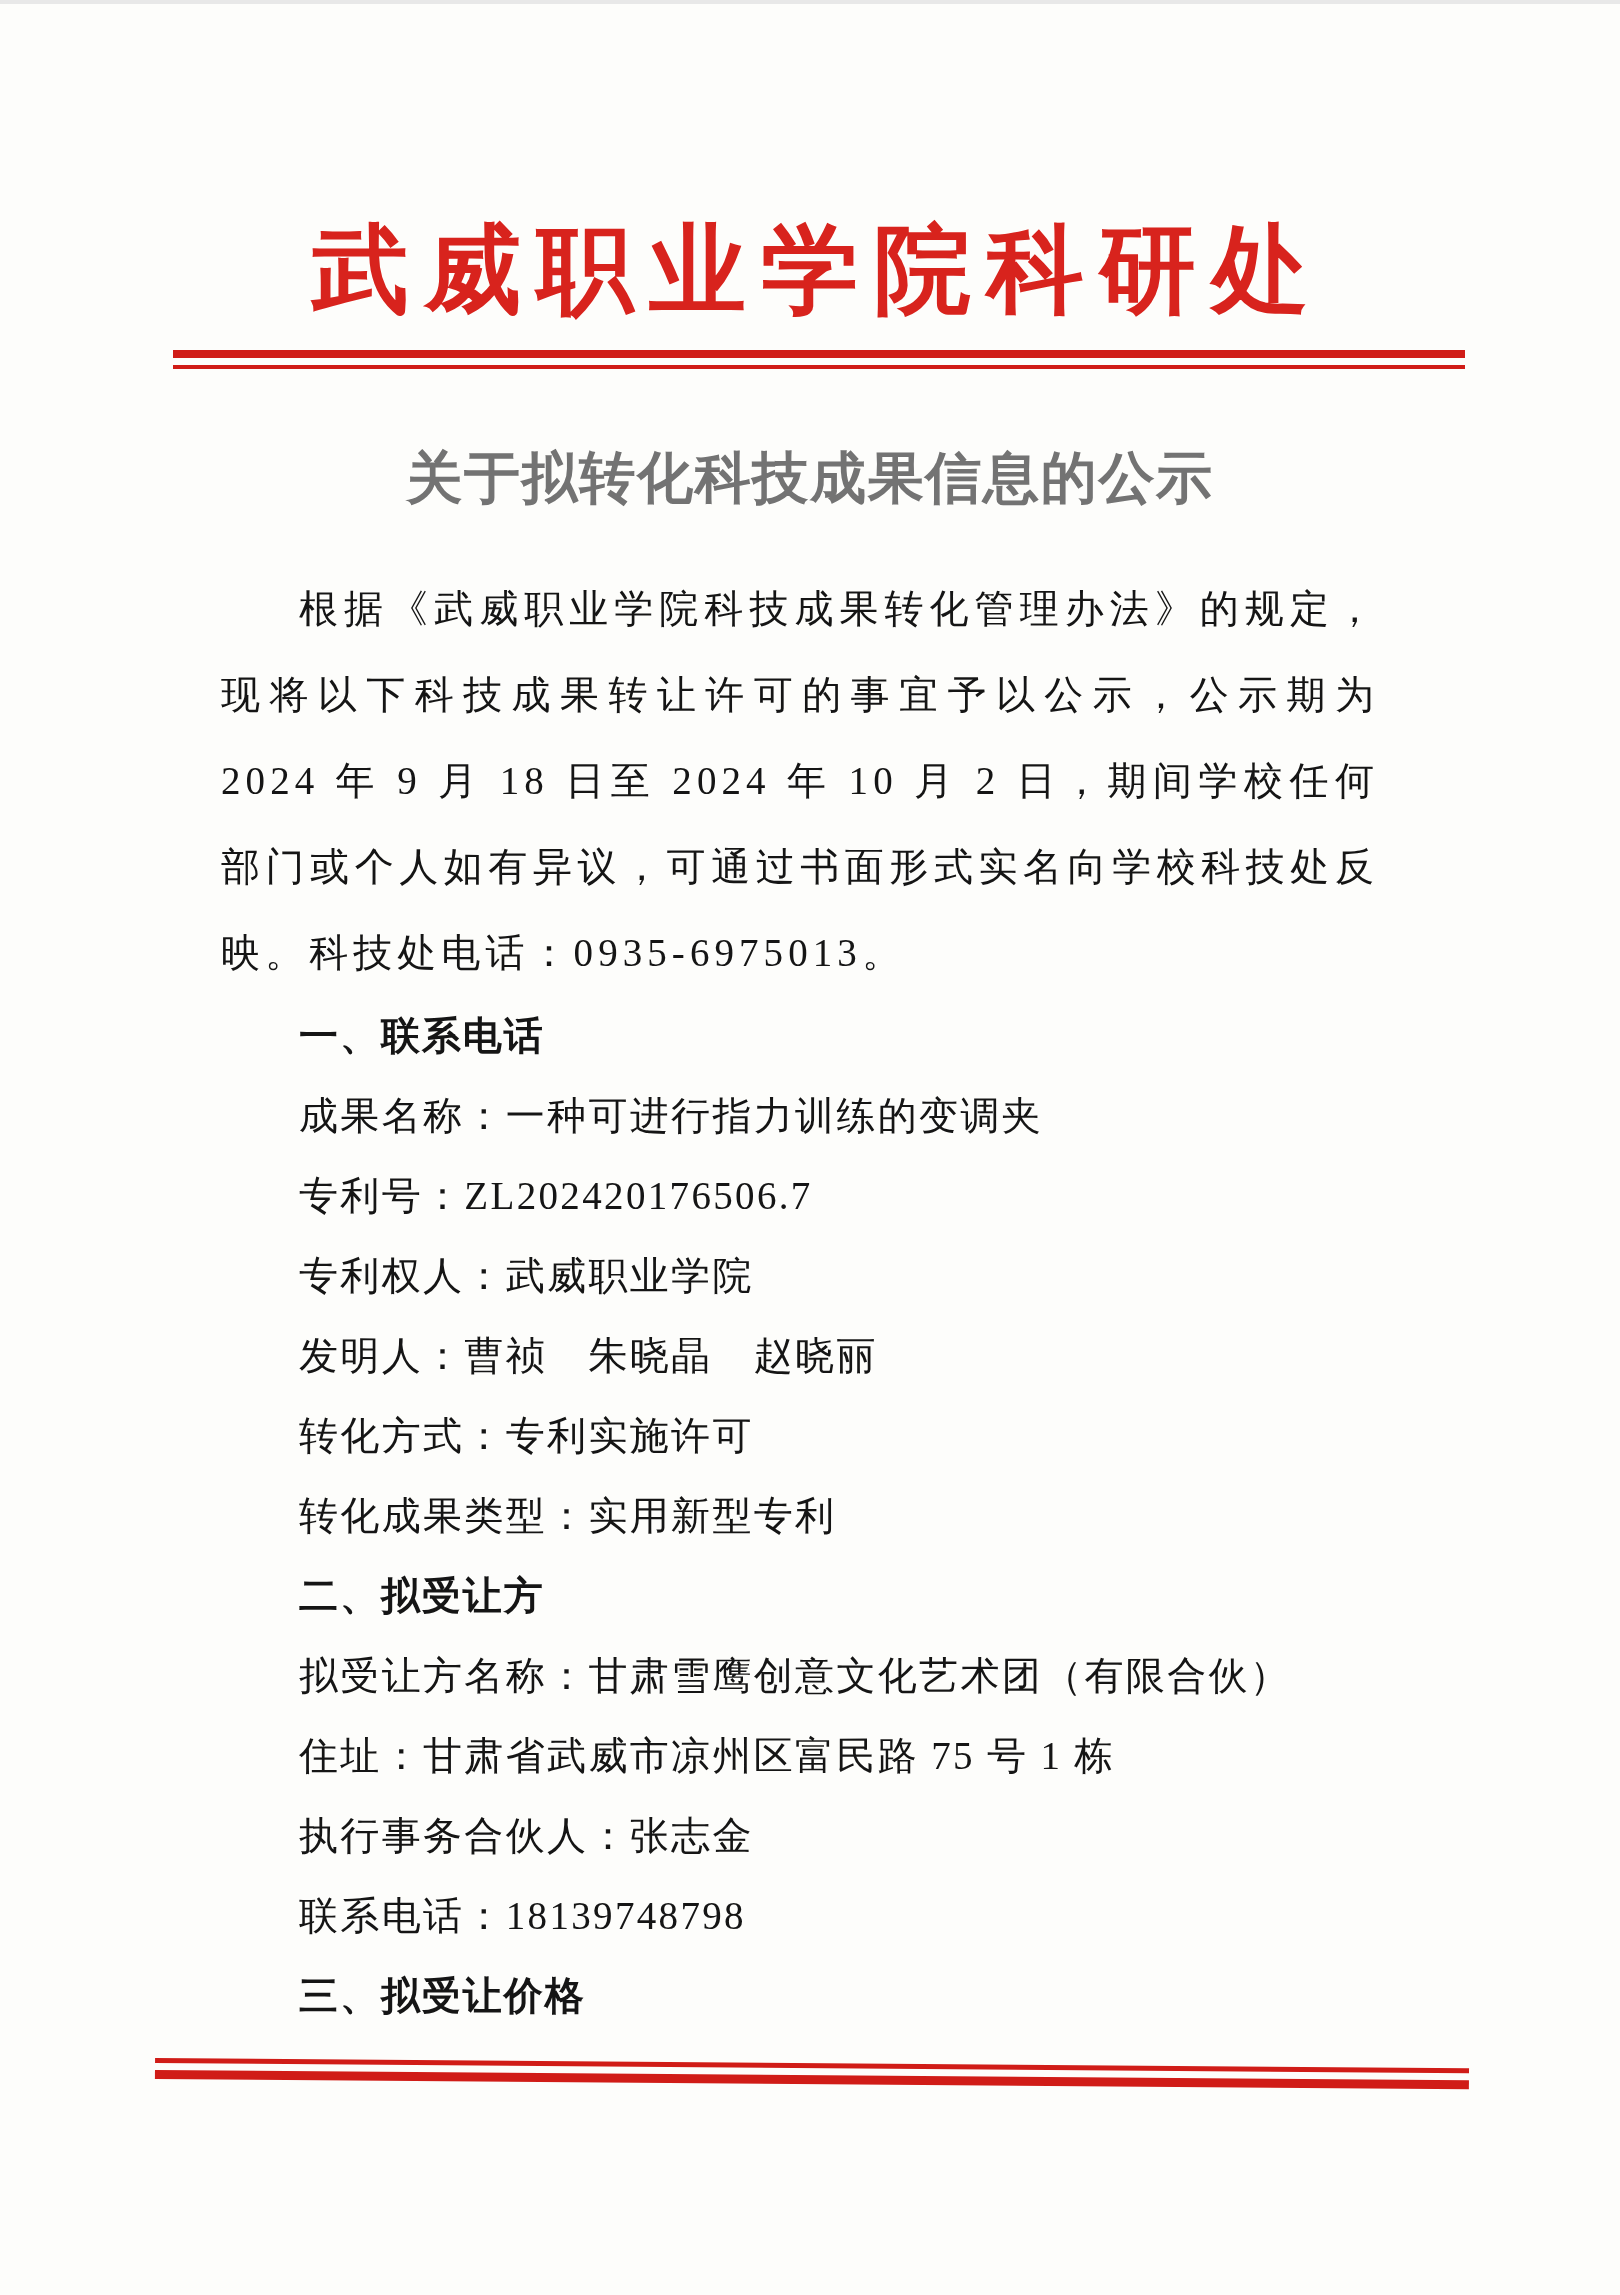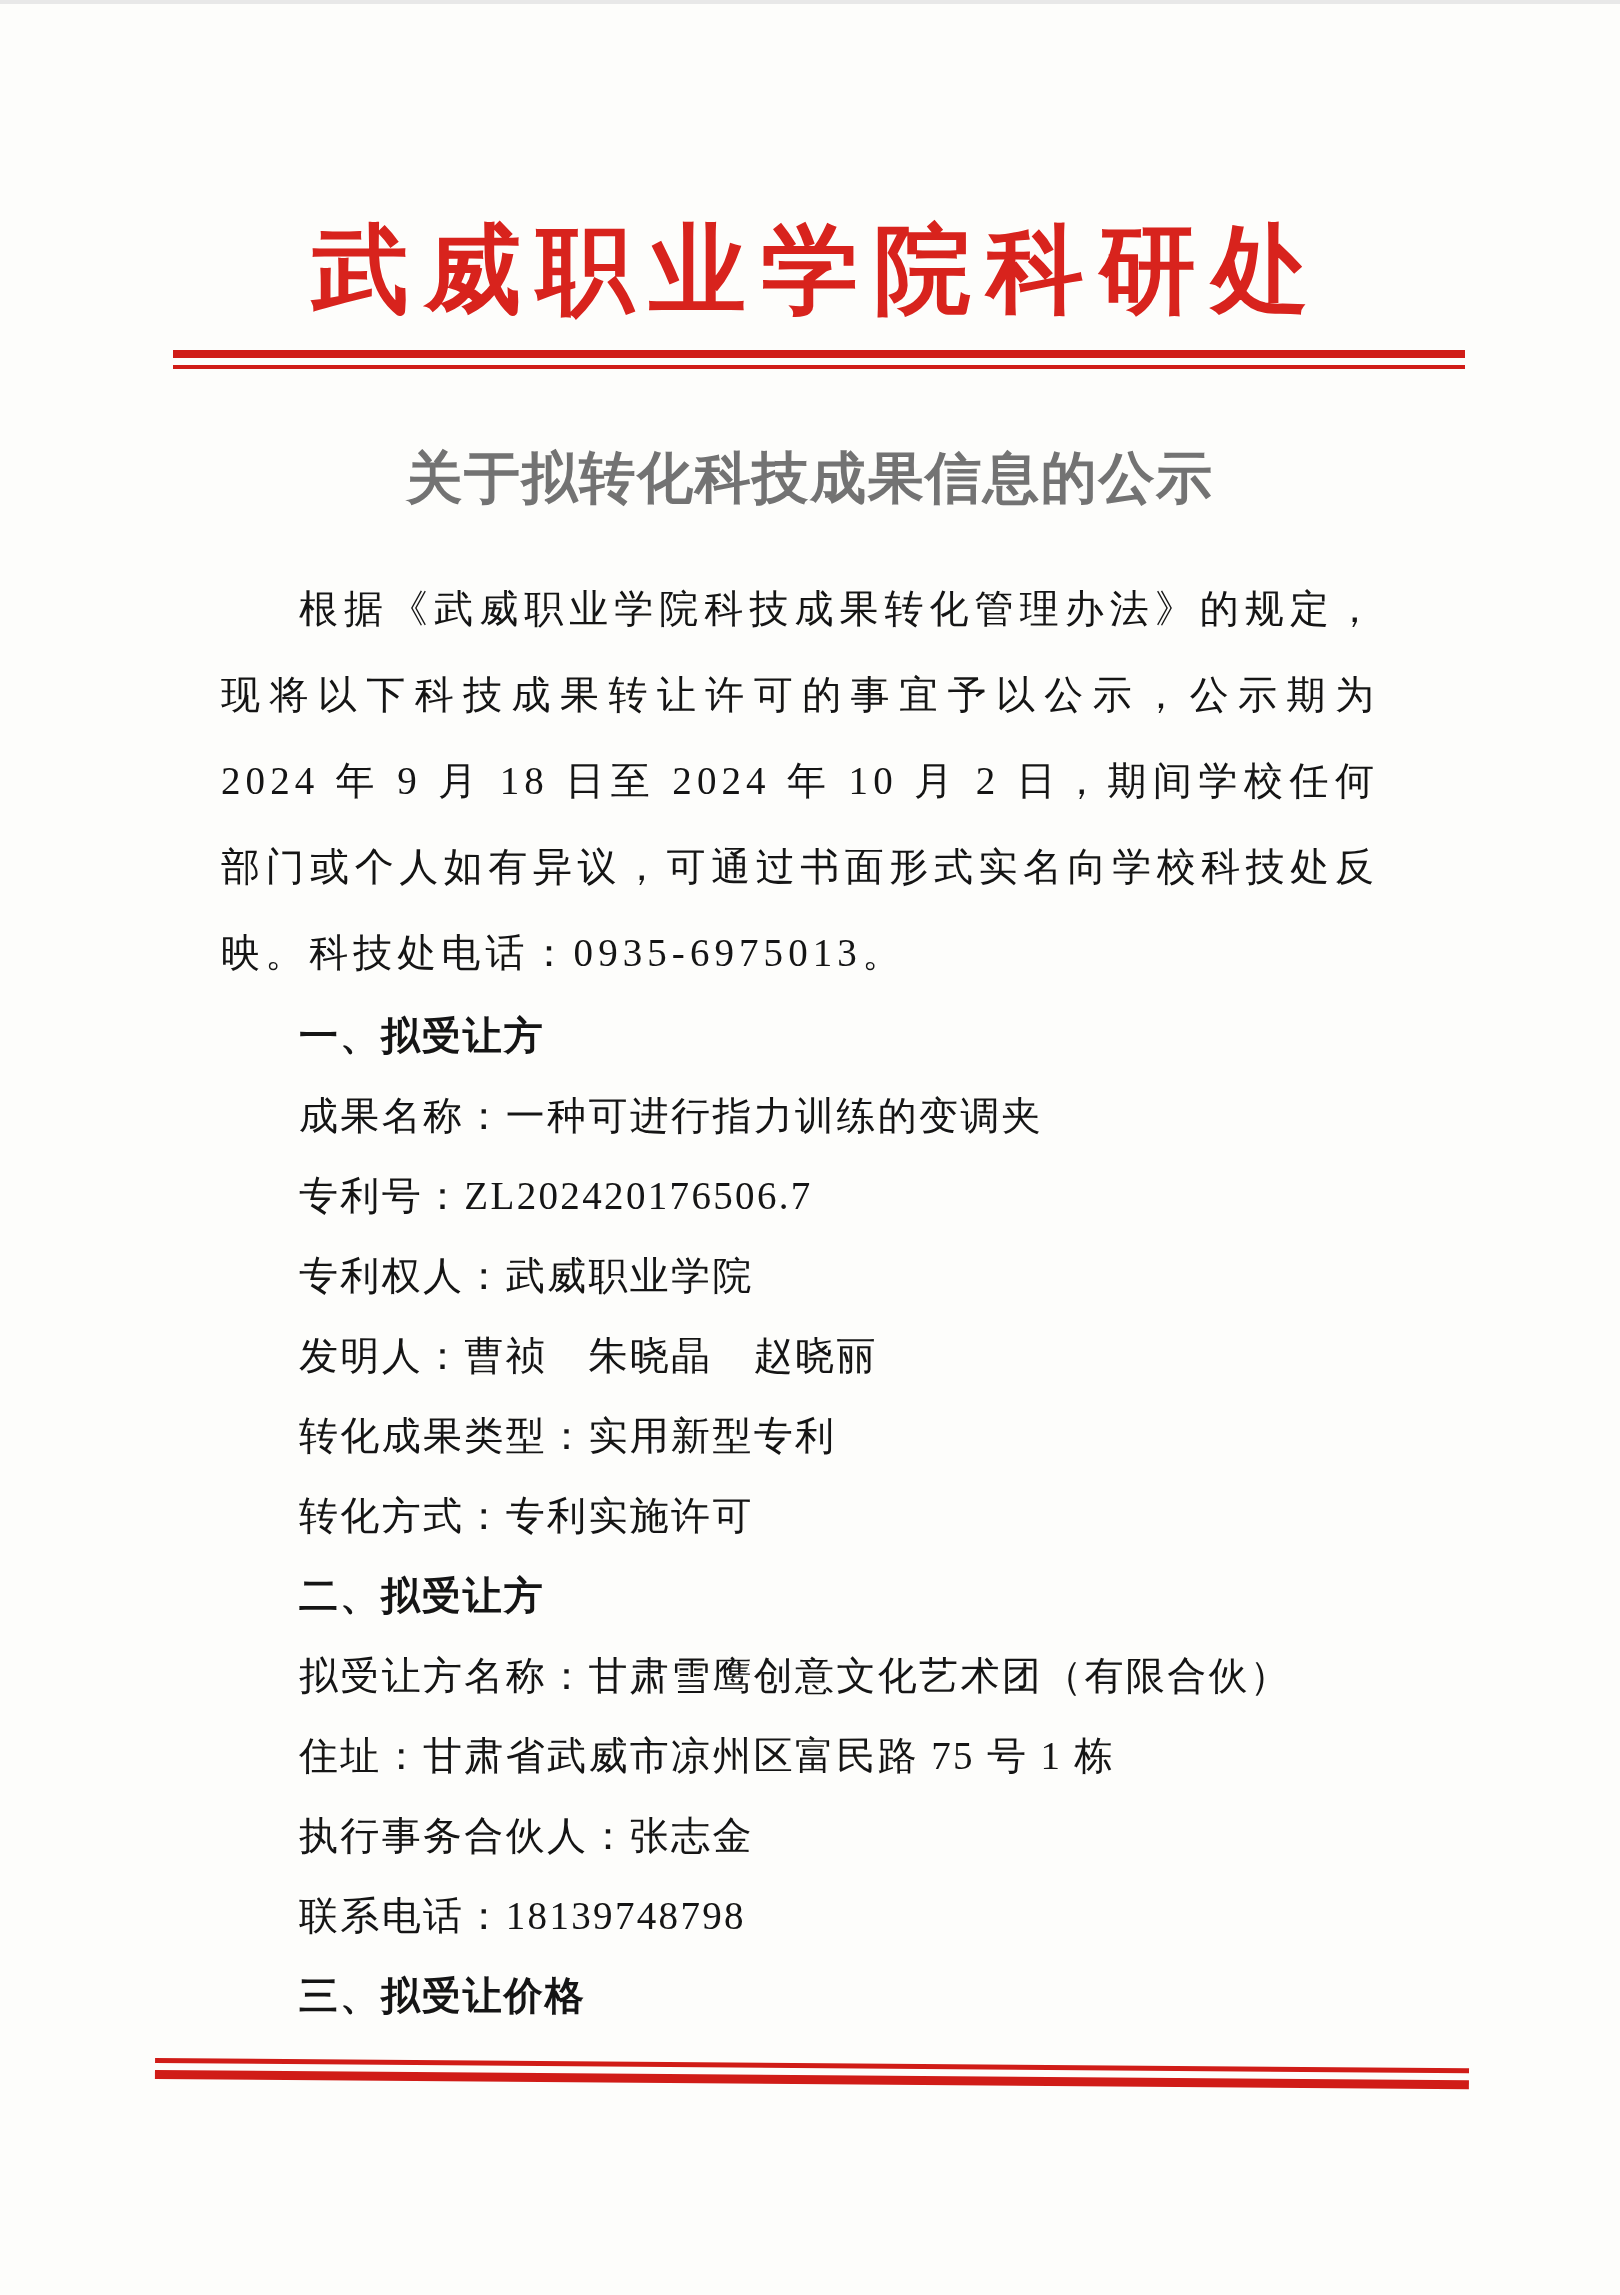--- a/index.html
+++ b/index.html
@@ -104,33 +104,33 @@
 
   <div class="rule rule-top-thick"></div>
   <div class="rule rule-top-thin"></div>
 
   <h1 class="title">关于拟转化科技成果信息的公示</h1>
 
   <div class="body-block">
 
     <p class="intro">根据《武威职业学院科技成果转化管理办法》的规定，现将以下科技成果转让许可的事宜予以公示，公示期为 2024 年 9 月 18 日至 2024 年 10 月 2 日，期间学校任何部门或个人如有异议，可通过书面形式实名向学校科技处反映。科技处电话：0935-6975013。</p>
 
-    <div class="doc-line heading">一、拟受让方</div>
+    <div class="doc-line heading">一、联系电话</div>
 
     <div class="doc-line">成果名称：一种可进行指力训练的变调夹</div>
 
     <div class="doc-line">专利号：ZL202420176506.7</div>
 
     <div class="doc-line">专利权人：武威职业学院</div>
 
     <div class="doc-line">发明人：曹祯　朱晓晶　赵晓丽</div>
 
+    <div class="doc-line">转化方式：专利实施许可</div>
+
     <div class="doc-line">转化成果类型：实用新型专利</div>
-
-    <div class="doc-line">转化方式：专利实施许可</div>
 
     <div class="doc-line heading">二、拟受让方</div>
 
     <div class="doc-line">拟受让方名称：甘肃雪鹰创意文化艺术团（有限合伙）</div>
 
     <div class="doc-line">住址：甘肃省武威市凉州区富民路 75 号 1 栋</div>
 
     <div class="doc-line">执行事务合伙人：张志金</div>
 
     <div class="doc-line">联系电话：18139748798</div>

